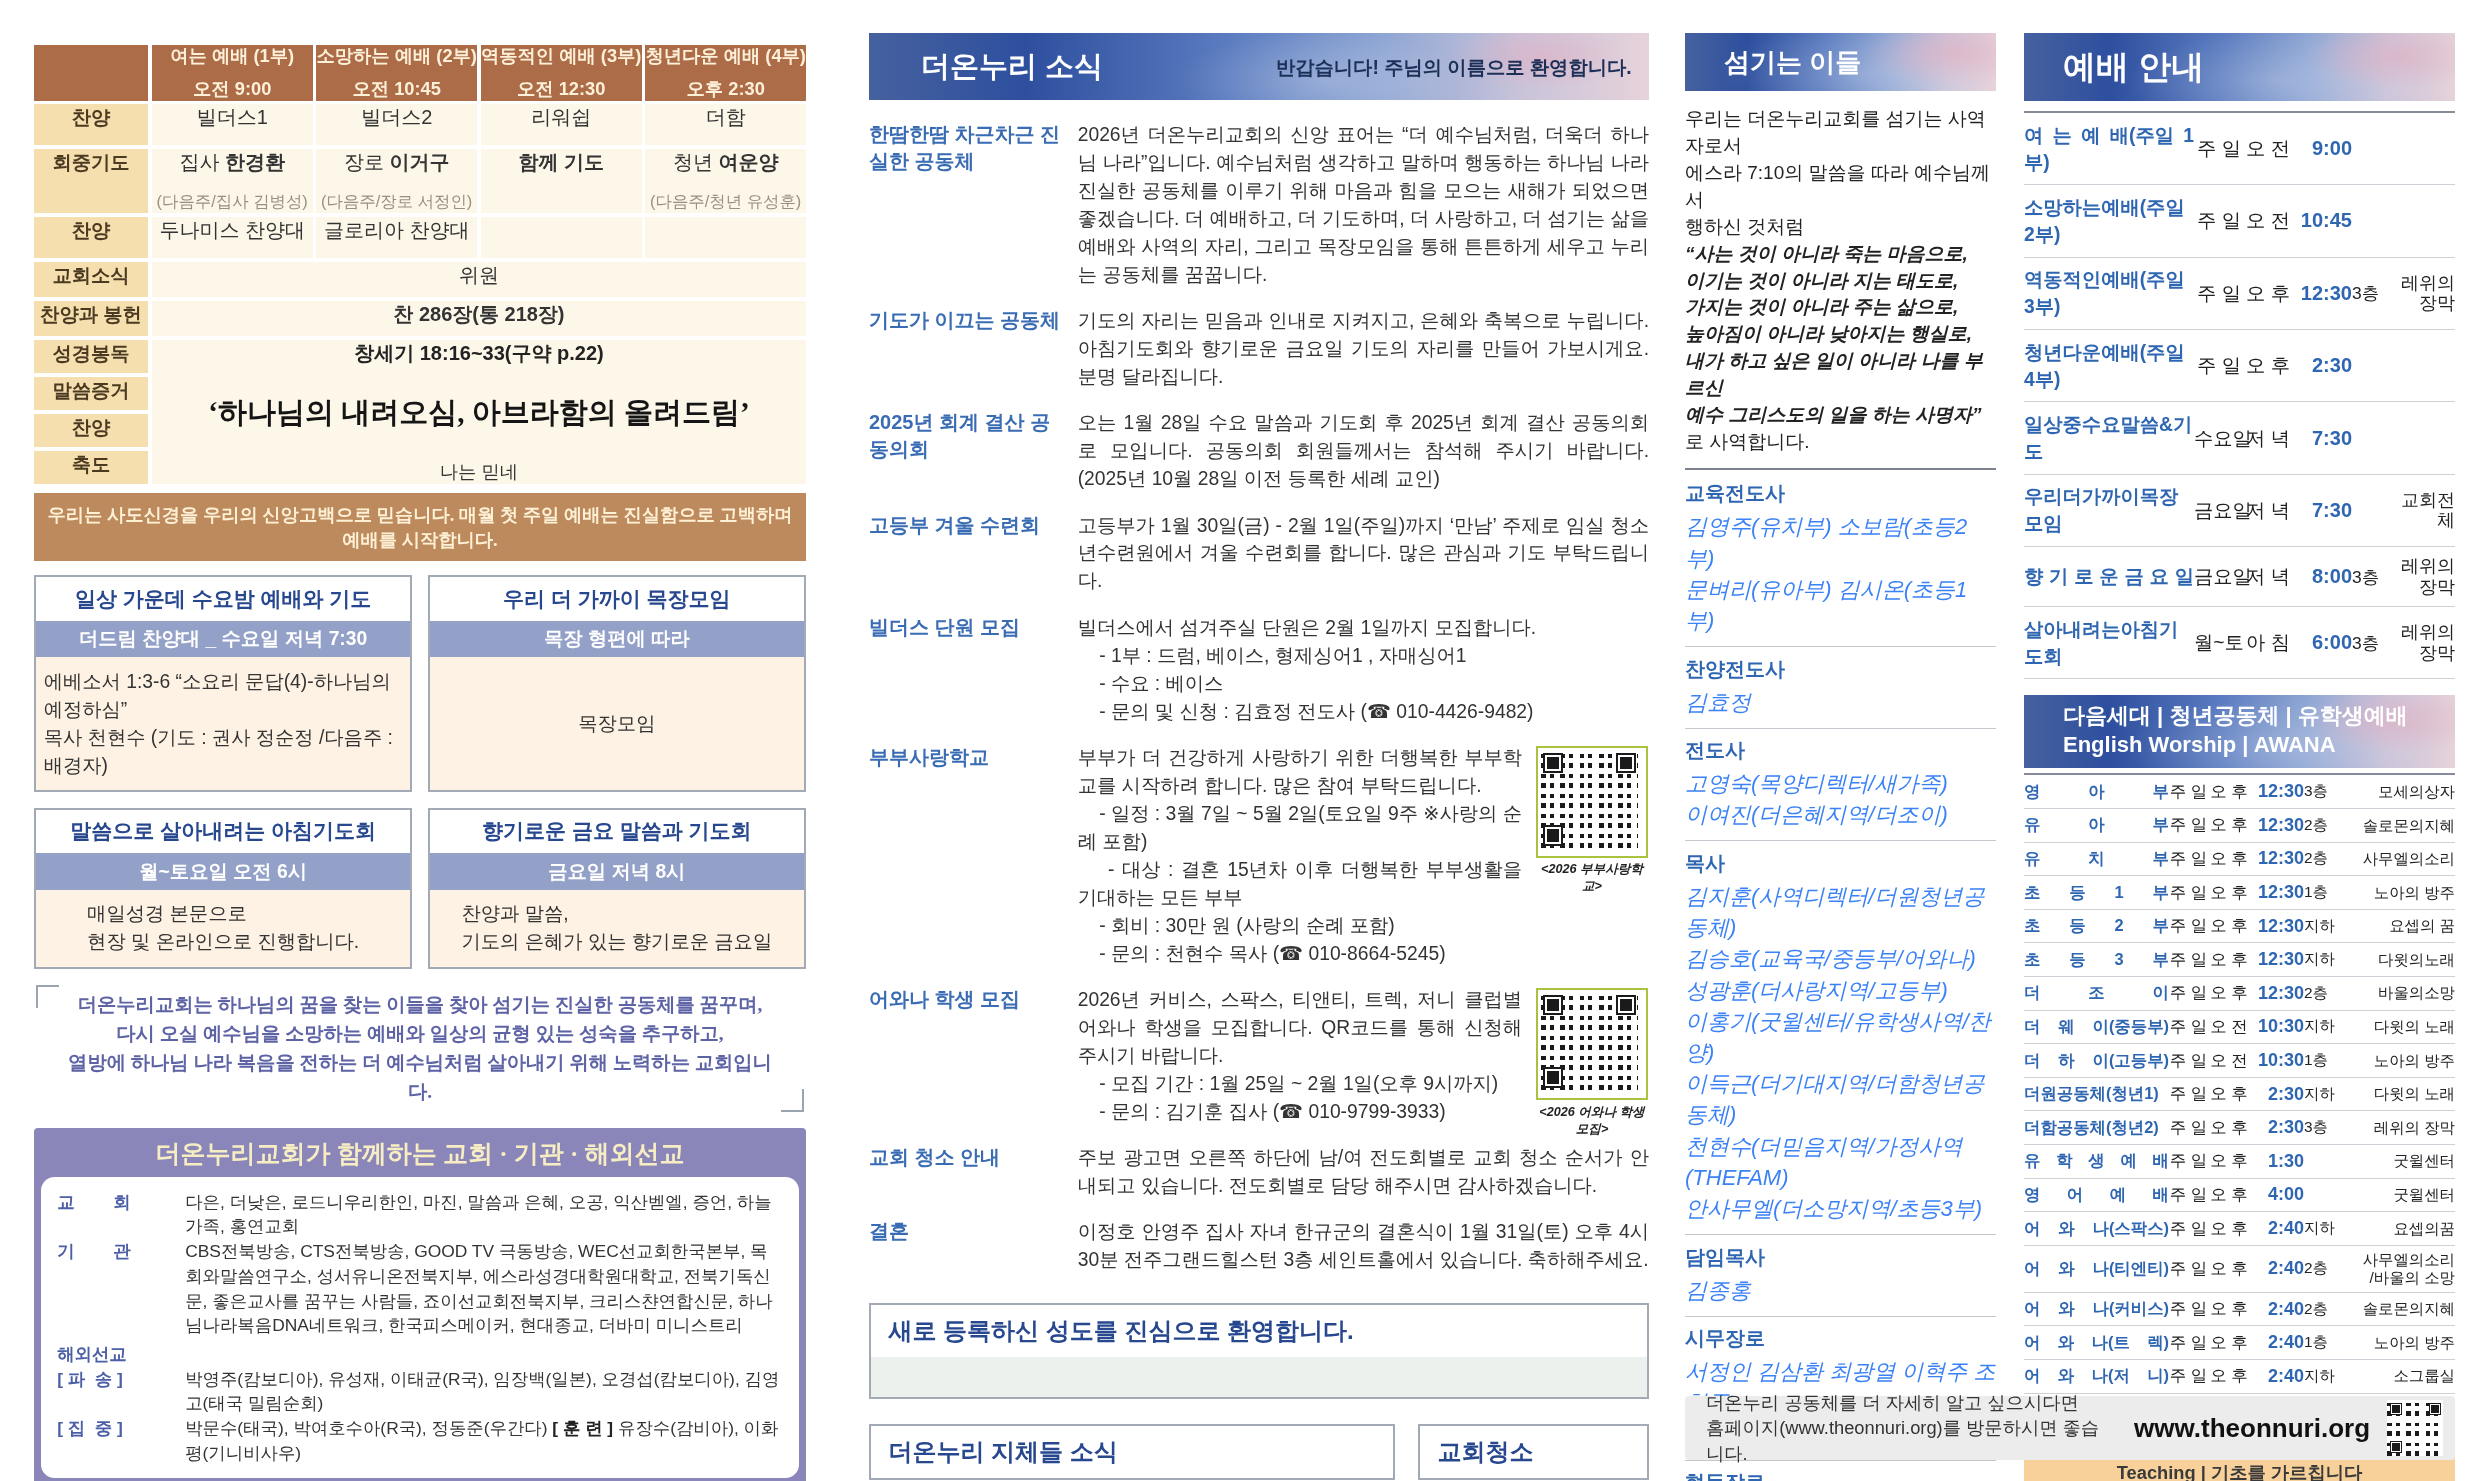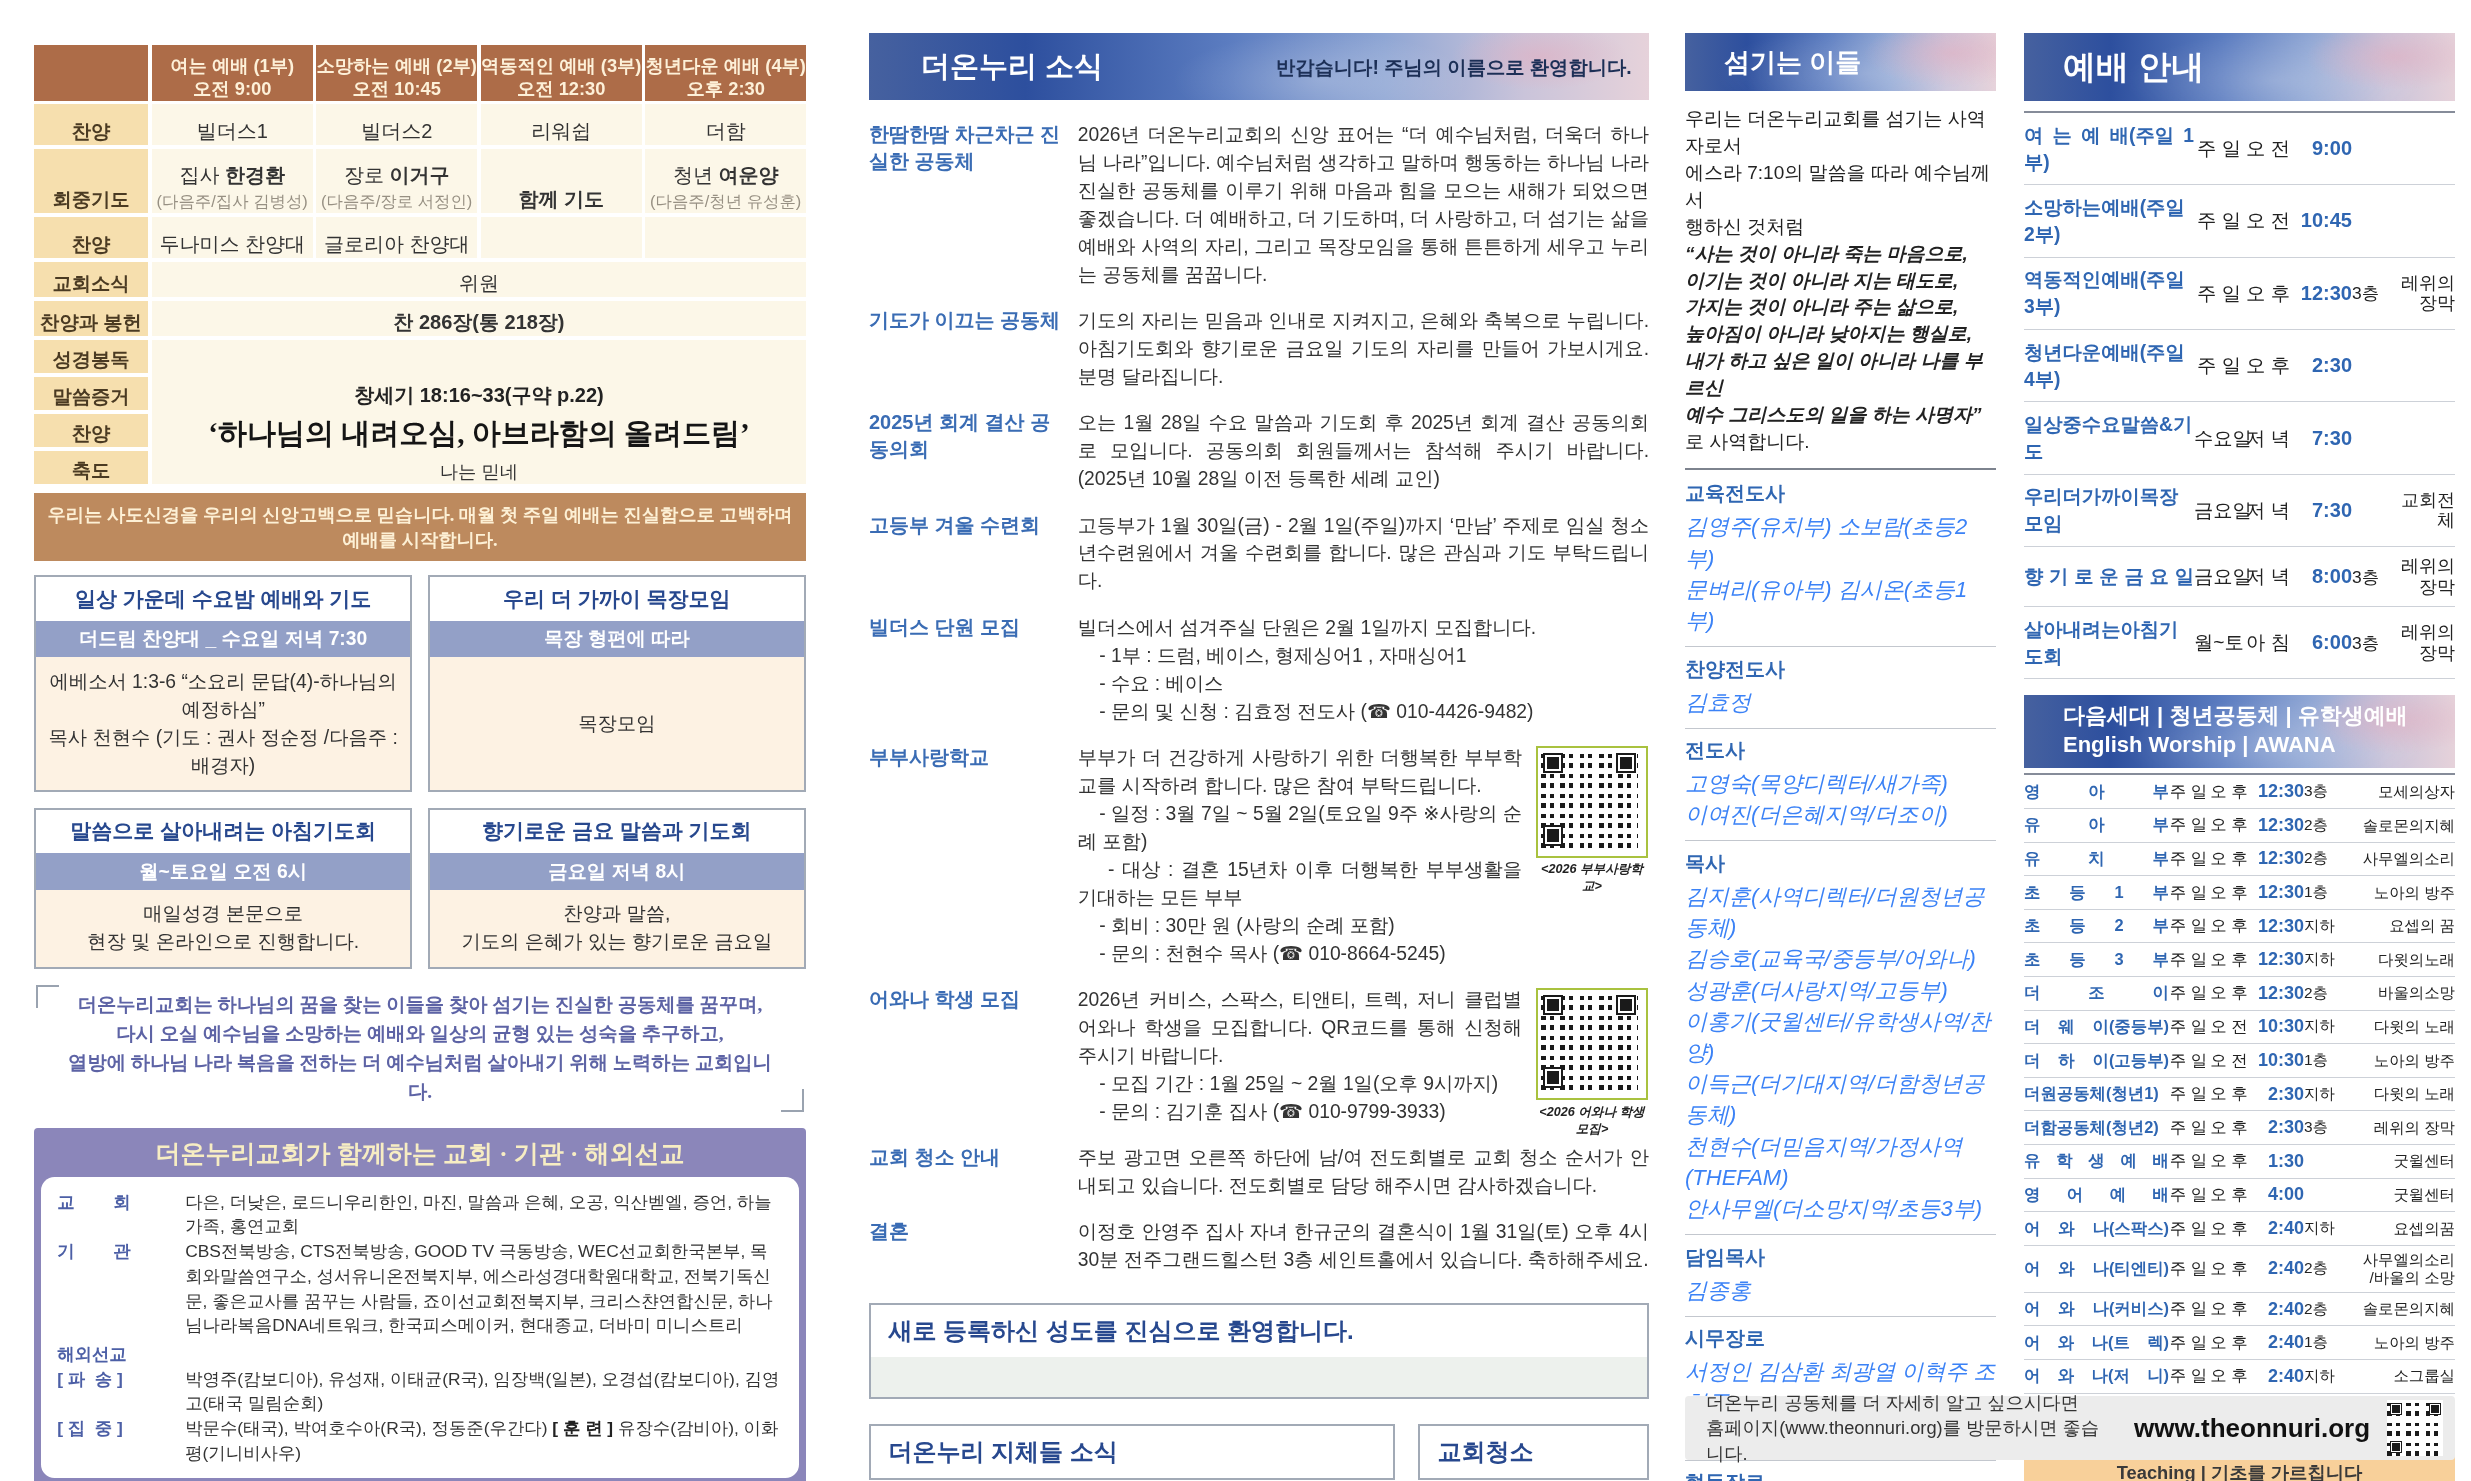--- a/index.html
+++ b/index.html
@@ -13,38 +13,38 @@
   #col-serv{left:1685px;width:311px;}
   #col-right{left:2024px;width:431px;}
 
   
   .l-head{display:flex;justify-content:space-between;align-items:flex-end;}
   .l-title{font-size:43px;font-weight:800;color:#b4582a;letter-spacing:-1px;line-height:1;}
   .l-credit{font-size:21px;font-weight:800;color:#222;border-bottom:2.9px solid #2b2b2b;padding:0 5.8px 6.8px;}
   .wtable{display:grid;grid-template-columns:114px repeat(4,1fr);
           grid-template-rows:56px 41px 64px 41px 35px 35px 33px 33px 33px 33px;
           gap:3.9px;margin-top:11.6px;}
-  .wtable>div{display:flex;flex-direction:column;justify-content:flex-end;align-items:center;text-align:center;}
+  .wtable>div{display:flex;flex-direction:column;justify-content:space-between;align-items:center;text-align:center;}
   .th{background:#ad6c48;color:#fdf0d8;font-weight:800;font-size:18.3px;line-height:1.25;}
   .lab{background:#f6dfae;color:#4a3a22;font-weight:700;font-size:19.3px;}
   .c{background:#fcf7e8;font-size:20px;color:#333;}
   .c .mainln{font-size:20px;} .c .mainln b{font-weight:800;}
   .c .subln{font-size:16.4px;color:#979083;margin-top:1.9px;}
   .m4{grid-column:2/6;}
   .serm{grid-column:2/6;grid-row:7/11;background:#fcf7e8;gap:4.8px;}
   .serm .scrip{font-weight:800;font-size:20px;color:#222;}
   .serm .stitle{font-family:"Liberation Serif","DejaVu Serif",serif;font-weight:800;font-size:29px;color:#151515;}
   .serm .hymn{font-size:18.3px;color:#333;}
   .creed{margin-top:9.7px;background:#bd8a5e;color:#fdf0d5;text-align:center;
          font-family:"Liberation Serif","DejaVu Serif",serif;font-size:18.3px;font-weight:700;padding:8.7px 5.8px;}
   .boxgrid{display:grid;grid-template-columns:1fr 1fr;gap:15.4px;margin-top:14.5px;}
   .ibox{border:2.9px solid #a2aab6;background:#fff;display:flex;flex-direction:column;}
   .ibox .bt{color:#27488e;font-weight:800;font-size:21px;text-align:center;padding:7.7px 3.9px;}
   .ibox .bb{background:#93a0c7;color:#fff;font-weight:700;font-size:19.3px;text-align:center;padding:4.8px 3.9px;}
-  .ibox .bc{background:#fdf2e3;flex:1;font-size:19.3px;line-height:1.45;text-align:center;padding:10.6px 7.7px;display:flex;align-items:center;justify-content:center;}
+  .ibox .bc{background:#fdf2e3;flex:1;font-size:19.3px;line-height:1.45;padding:10.6px 7.7px;display:flex;align-items:center;justify-content:center;}
   .mission{position:relative;margin-top:14.5px;padding:7.7px 29px;text-align:center;
            font-family:"Liberation Serif","DejaVu Serif",serif;font-weight:700;
            color:#5d63a5;font-size:19.3px;line-height:1.5;}
   .mission::before{content:"";position:absolute;left:1.9px;top:1.9px;width:21px;height:21px;border-left:2.9px solid #9aa3b0;border-top:2.9px solid #9aa3b0;}
   .mission::after{content:"";position:absolute;right:1.9px;bottom:1.9px;width:21px;height:21px;border-right:2.9px solid #9aa3b0;border-bottom:2.9px solid #9aa3b0;}
   .partner{margin-top:13.5px;background:#8b86ba;border-radius:3.9px;padding:0 6.8px 8.7px;}
   .partner .ptitle{font-family:"Liberation Serif","DejaVu Serif",serif;color:#f7edc3;font-weight:800;
                    font-size:25px;text-align:center;padding:8.7px 0 7.7px;}
   .pbody{background:#fff;border-radius:13.5px;padding:12.6px 16.4px;font-size:17.4px;line-height:1.42;}
   .p-row{display:grid;grid-template-columns:minmax(108px,max-content) 1fr;column-gap:20px;}

